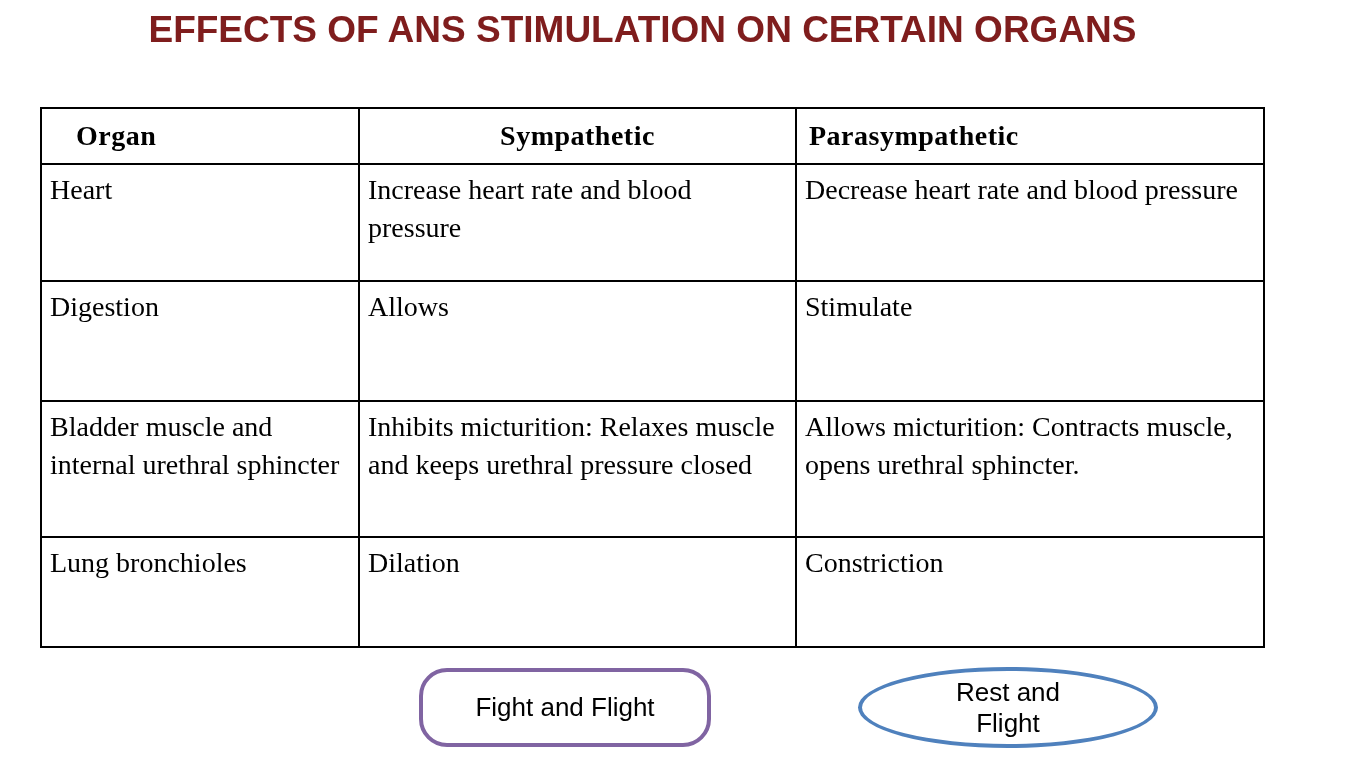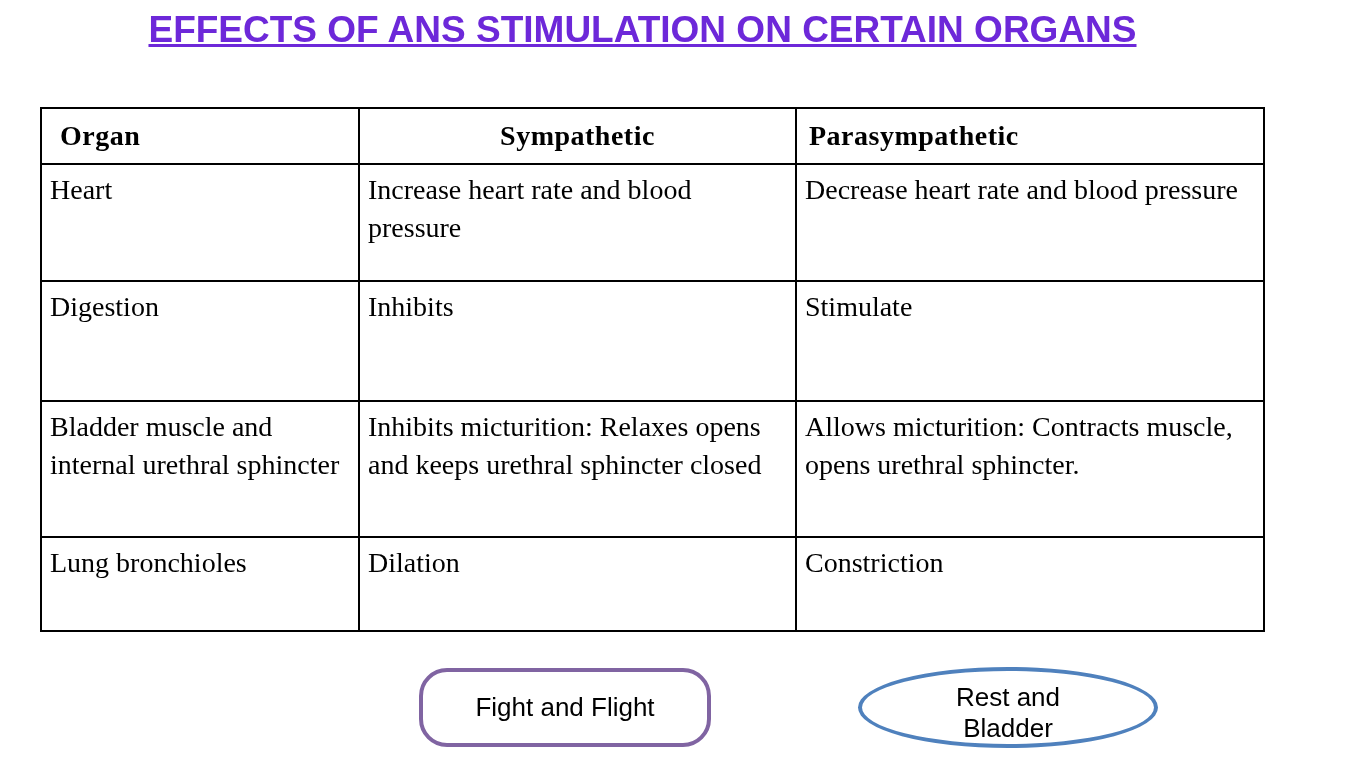--- a/index.html
+++ b/index.html
@@ -38,34 +38,34 @@
     font-family: "Liberation Serif", serif;
     color: #000000;
   }
   .ans-table thead tr { height: 56px; }
   .ans-table th {
     font-size: 28px;
     font-weight: bold;
     vertical-align: middle;
     letter-spacing: 0.5px;
   }
-  th.th-organ { text-align: left; padding-left: 18px; }
+  th.th-organ { text-align: left; padding-left: 34px; }
   th.th-symp  { text-align: center; }
   th.th-para  { text-align: left; padding-left: 12px; border-radius: 7px; }
 
   .ans-table td {
     vertical-align: top;
     padding: 6px 14px 12px 8px;
     font-size: 28px;
     line-height: 38px;
   }
   tr.row-1 { height: 117px; }
   tr.row-2 { height: 120px; }
   tr.row-3 { height: 136px; }
-  tr.row-4 { height: 94px; }
+  tr.row-4 { height: 110px; }
 
   
   .callout {
     position: absolute;
     display: flex;
     align-items: center;
     justify-content: center;
     font-family: "Liberation Sans", sans-serif;
     font-size: 26px;
     color: #000000;
@@ -77,30 +77,29 @@
     left: 419px; top: 668px;
     width: 292px; height: 79px;
     border: 4px solid #8064A2;
   }
   .rest-digest-ellipse {
     left: 858px; top: 667px;
     width: 300px; height: 81px;
     border: 4px solid #4F81BD;
     border-radius: 50%;
     line-height: 31px;
-    align-items: flex-end;
   }
   .rest-digest-ellipse .line { display: block; }
 </style>
 </head>
 <body>
 
 <div class="slide">
 
-  <h1 class="title" style="color: #6d28d9; text-decoration: underline;">EFFECTS OF ANS STIMULATION ON CERTAIN ORGANS</h1>
+  <h1 class="title" style="color: #7f1d1d;">EFFECTS OF ANS STIMULATION ON CERTAIN ORGANS</h1>
 
   <table class="ans-table">
     <colgroup>
       <col style="width:318px">
       <col style="width:437px">
       <col style="width:468px">
     </colgroup>
     <thead>
       <tr>
         <th class="th-organ">Organ</th>
@@ -109,40 +108,40 @@
       </tr>
     </thead>
     <tbody>
       <tr class="row-1">
         <td>Heart</td>
         <td>Increase heart rate and blood pressure</td>
         <td>Decrease heart rate and blood pressure</td>
       </tr>
       <tr class="row-2">
         <td>Digestion</td>
-        <td>Inhibits</td>
+        <td>Allows</td>
         <td>Stimulate</td>
       </tr>
       <tr class="row-3">
         <td>Bladder muscle and internal urethral sphincter</td>
-        <td>Inhibits micturition: Relaxes opens and keeps urethral sphincter closed</td>
+        <td>Inhibits micturition: Relaxes muscle and keeps urethral pressure closed</td>
         <td>Allows micturition: Contracts muscle, opens urethral sphincter.</td>
       </tr>
       <tr class="row-4">
         <td>Lung bronchioles</td>
         <td>Dilation</td>
         <td>Constriction</td>
       </tr>
     </tbody>
   </table>
 
   <div class="callout fight-flight-box" style="border-color: rgb(128, 100, 162);">
     <span>Fight and Flight</span>
   </div>
 
   <div class="callout rest-digest-ellipse" style="border-color: rgb(79, 129, 189);">
     <span>
       <span class="line">Rest and</span>
-      <span class="line">Bladder</span>
+      <span class="line">Flight</span>
     </span>
   </div>
 
 </div>
 
 </body></html>

